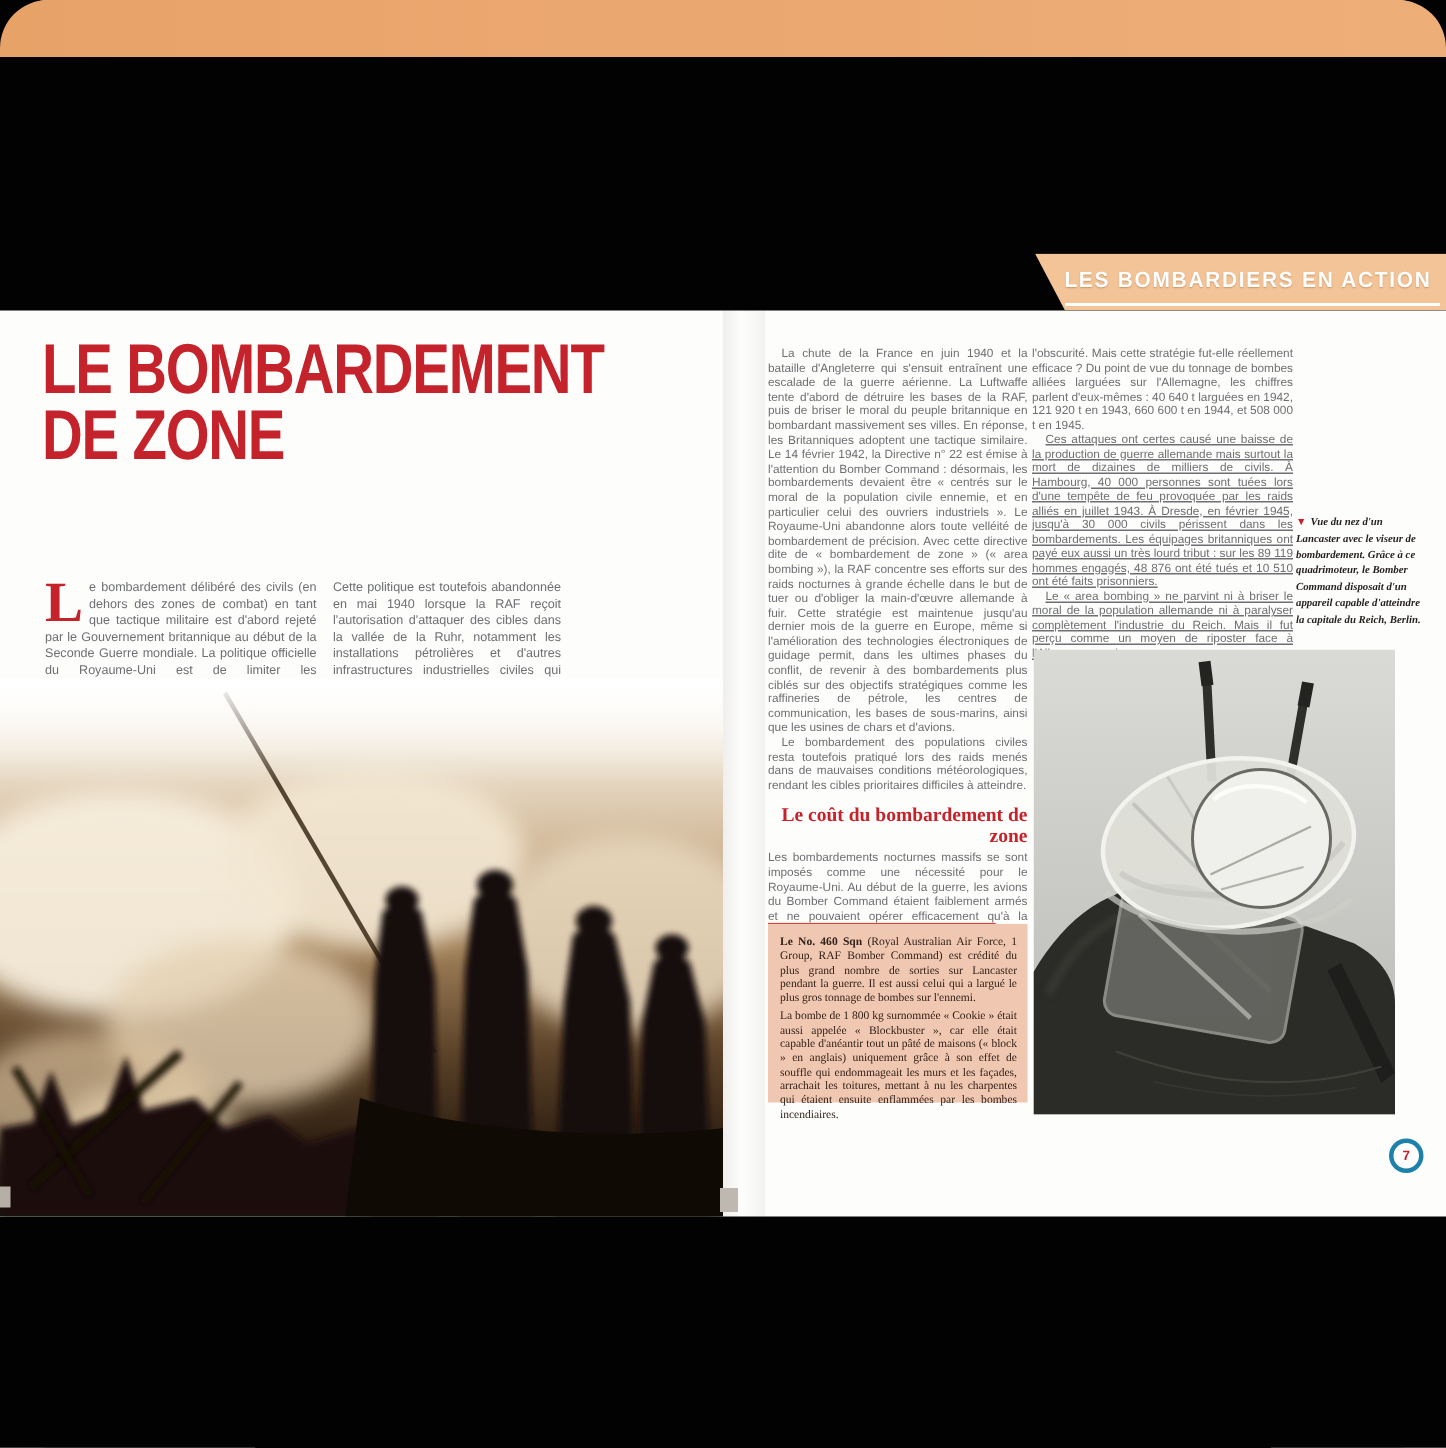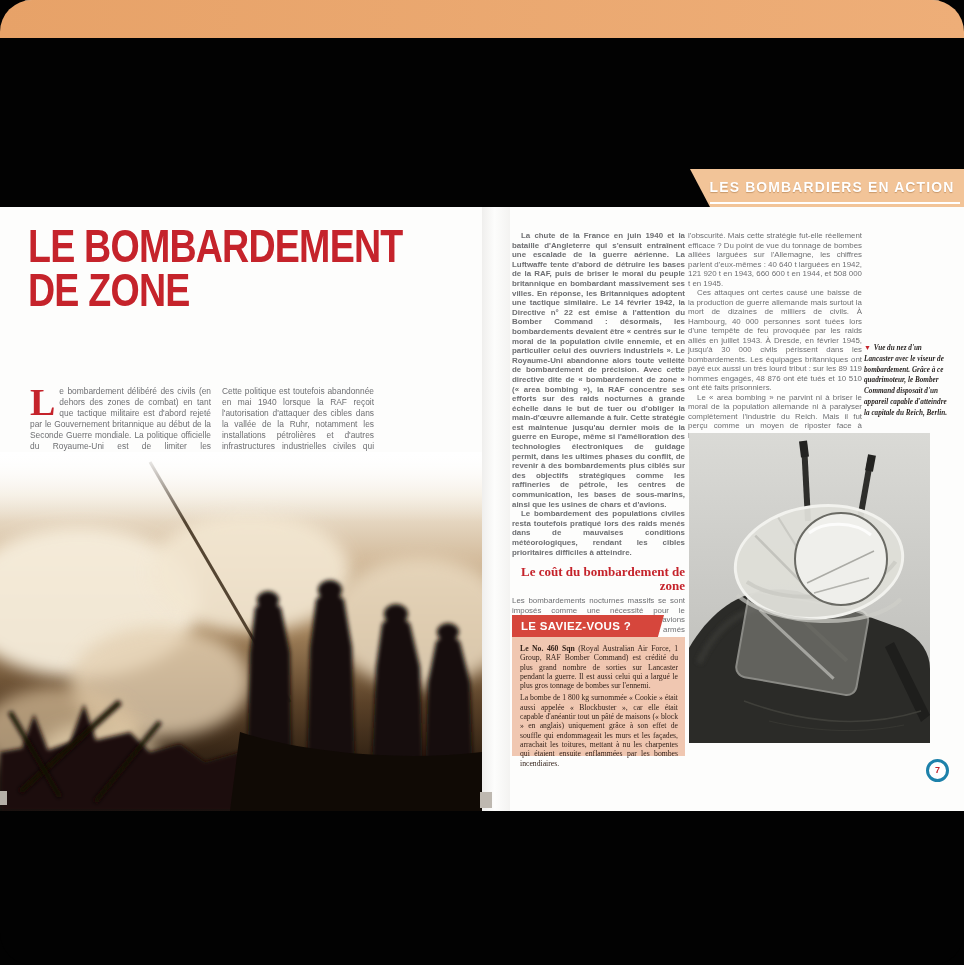--- a/index.html
+++ b/index.html
@@ -40,40 +40,40 @@
   #caption-left{left:374px;top:389px;width:98px;font-size:7.3px;}
   #caption-right{left:864px;top:343px;width:88px;font-size:7.2px;}
   .cap-arrow{color:#c5232b;font-style:normal;font-size:7px;letter-spacing:1px;}
   #fire-photo{left:0;top:452px;width:482px;height:359px;}
   #fire-photo svg{display:block;}
 
   
   #center-col{left:512px;top:231px;width:173px;font-size:7.9px;line-height:9.6px;color:#6e6f72;
       text-align:justify;hyphens:auto;-webkit-hyphens:auto;}
   #center-col p{margin:0;}
-  #center-col p.indent{text-indent:9px;font-weight:bold;}
+  #center-col p.indent{text-indent:9px;}
   #center-heading{font-family:"Liberation Serif",serif;font-weight:bold;color:#c5232b;
       font-size:13px;line-height:14px;margin:8px 0 3px 0;text-align:right;}
 
   
   #infobox-banner{left:512px;top:615px;width:152px;height:36px;background:#d6463c;
       clip-path:polygon(0 0,100% 0,calc(100% - 10px) 100%,0 100%);
       color:#ffffff;font-weight:bold;font-size:11.5px;line-height:22px;padding-left:9px;
       letter-spacing:.3px;box-sizing:border-box;transform:scaleX(1);}
-  #infobox-body{left:512px;top:637px;width:173px;height:119px;background:#f0c7b1;box-sizing:border-box;
+  #infobox-body{left:512px;top:616px;width:173px;height:119px;background:#f0c7b1;box-sizing:border-box;
       padding:7px 7px 6px 8px;font-family:"Liberation Serif",serif;font-size:7.7px;line-height:9.3px;
       color:#33221a;text-align:justify;hyphens:auto;-webkit-hyphens:auto;}
   #infobox-body p{margin:0 0 3px 0;}
   .box-lead{font-weight:bold;}
 
   
   #right-col{left:688px;top:231px;width:174px;font-size:7.9px;line-height:9.5px;color:#6e6f72;
       text-align:justify;hyphens:auto;-webkit-hyphens:auto;}
   #right-col p{margin:0;}
-  #right-col p.indent{text-indent:9px;}
+  #right-col p.indent{text-indent:9px;text-decoration:underline;}
   #turret-photo{left:689px;top:433px;width:241px;height:310px;box-shadow:0 0 0 1px #e8e8e4 inset;}
   #turret-photo svg{display:block;}
 
   #page-badge{left:926px;top:759px;width:23px;height:23px;border-radius:50%;
       border:3px solid #1d81aa;background:#ffffff;box-sizing:border-box;
       color:#c5232b;font-weight:bold;font-size:9px;line-height:17px;text-align:center;}
 </style>
 </head>
 <body>
 

